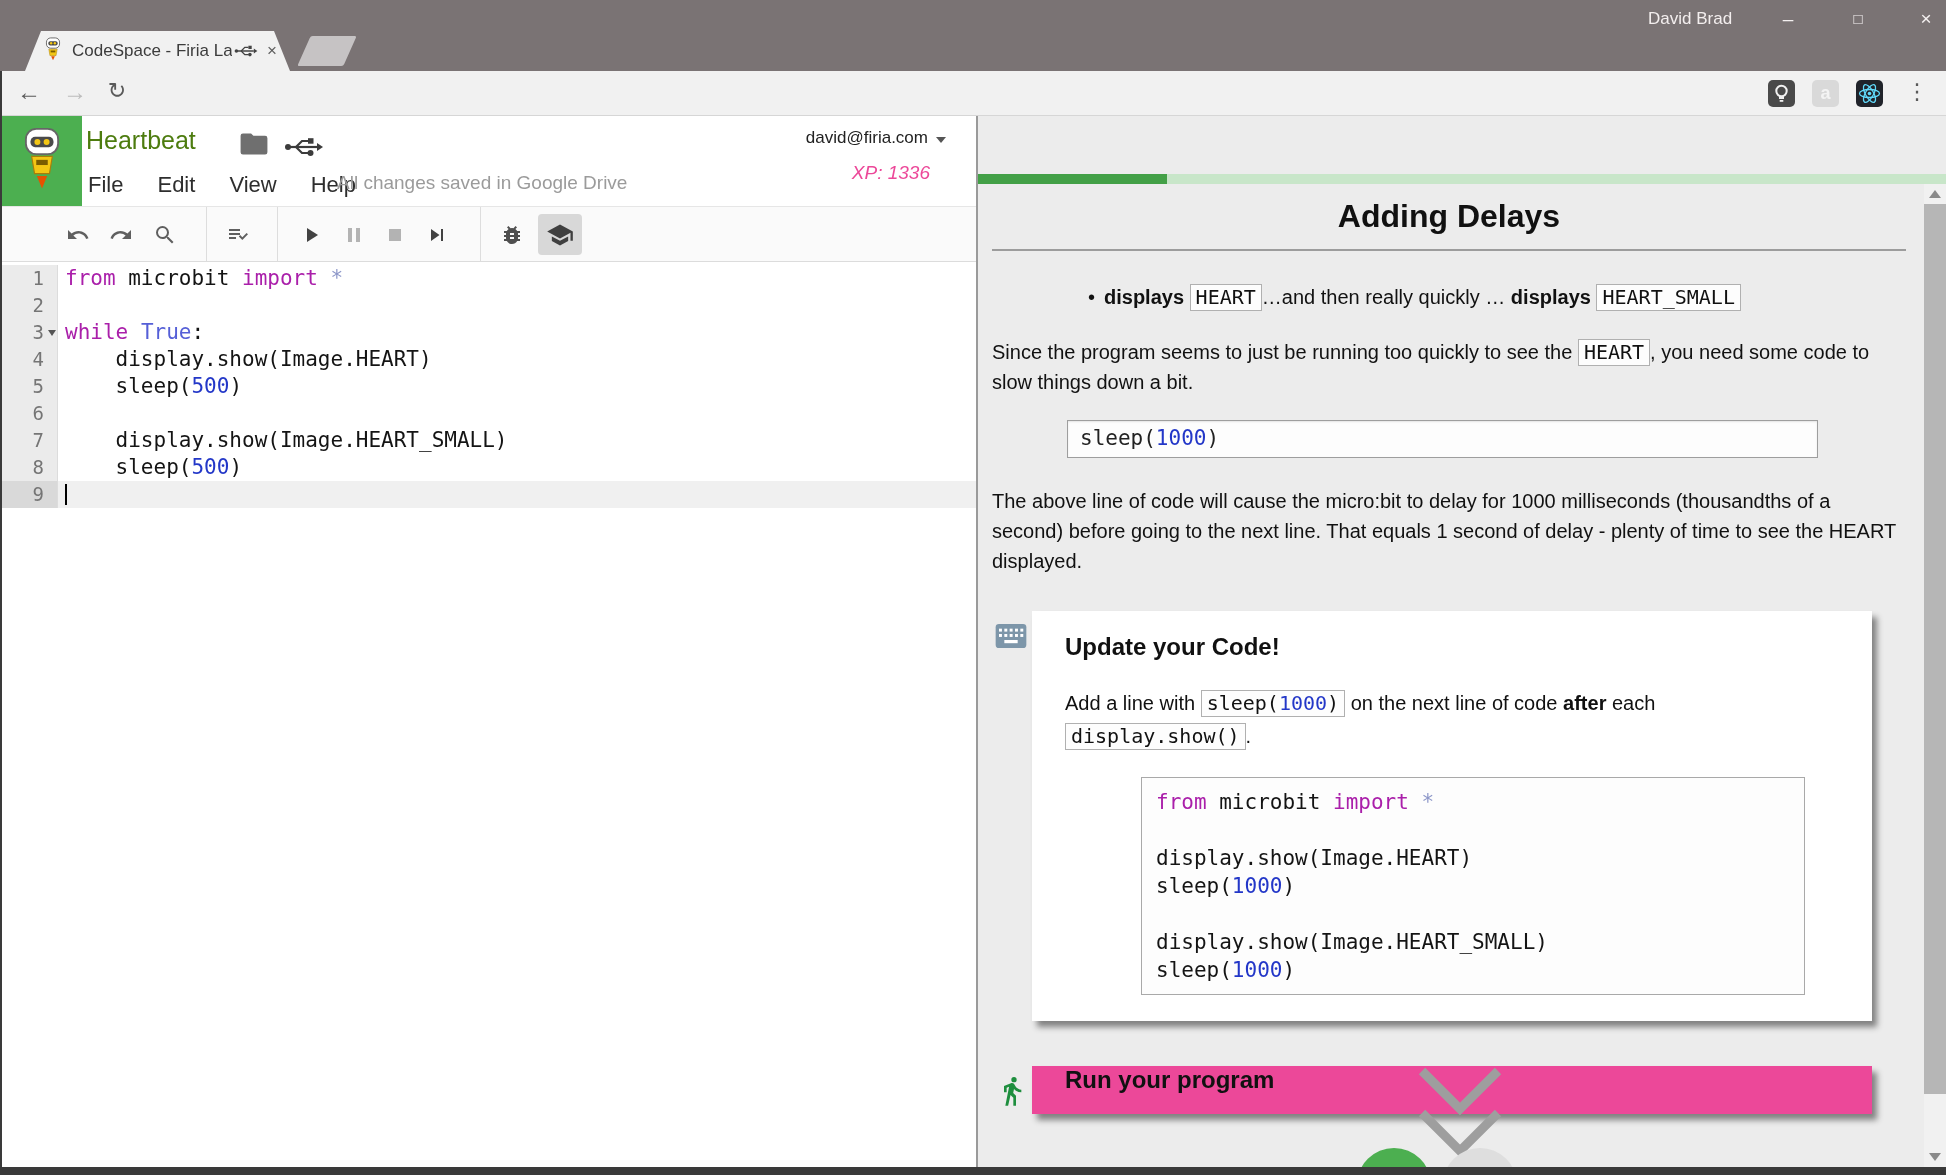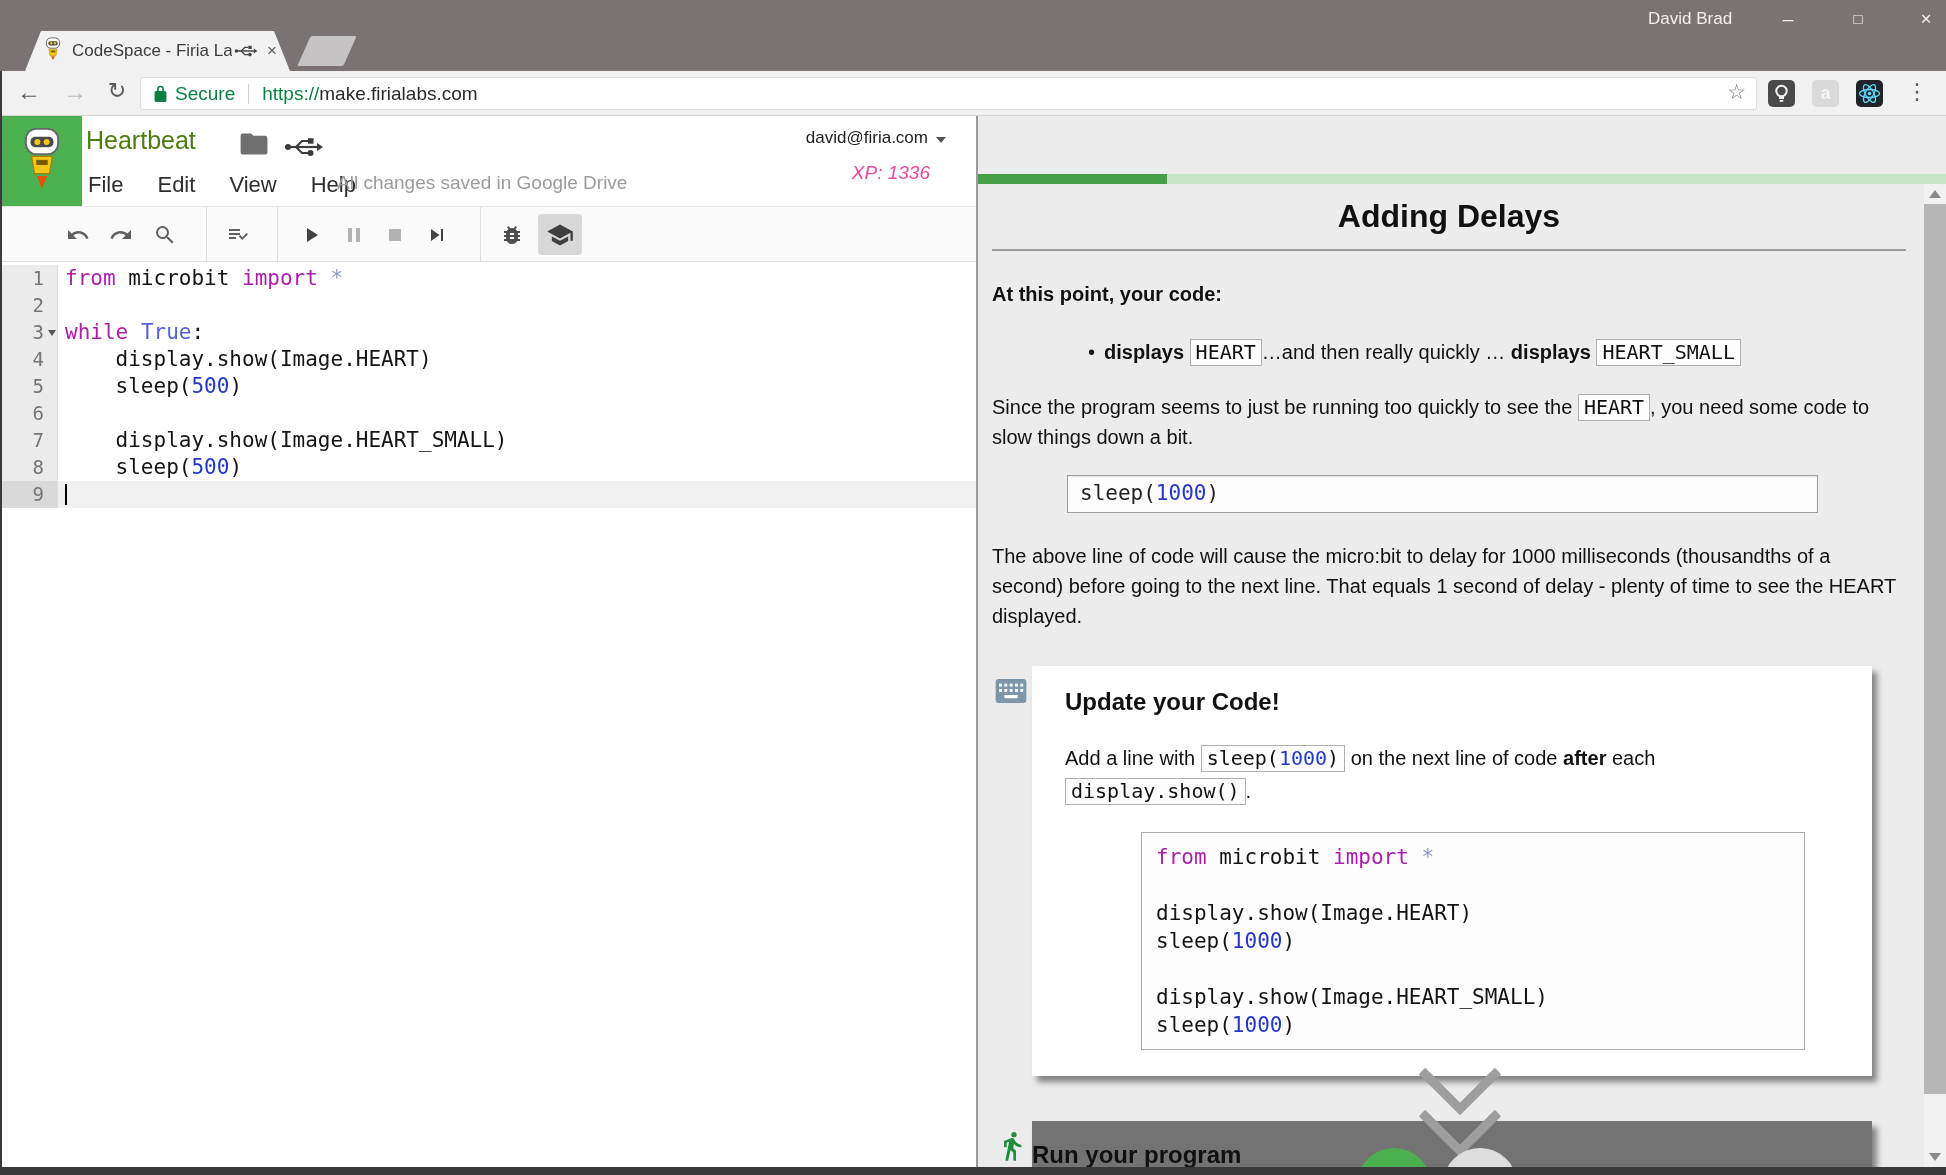--- a/index.html
+++ b/index.html
@@ -121,22 +121,22 @@
 
   .update-card{position:relative;margin:35px 34px 16px 40px;background:#fff;
                box-shadow:5px 6px 6px rgba(0,0,0,.45);padding:22px 33px 26px;}
   .kb-icon{position:absolute;left:-37px;top:12px;}
   .card-title{font-size:24px;font-weight:bold;color:#111;}
   .card-body{margin-top:26px;font-size:20px;line-height:33px;color:#111;}
   .card-code{margin:24px 34px 0 76px;background:#fdfdfd;border:1px solid #a9a9a9;
              padding:10px 14px;font-family:"DejaVu Sans Mono",monospace;font-size:21px;}
   .cl{min-height:28px;line-height:28px;white-space:pre;color:#141414;}
 
-  .run-bar{position:relative;margin:45px 34px 0 40px;background:#737373;height:48px;
-           box-shadow:5px 6px 6px rgba(0,0,0,.45);display:flex;align-items:flex-end;}
+  .run-bar{position:relative;margin:45px 34px 0 40px;background:#ec4899;height:48px;
+           box-shadow:5px 6px 6px rgba(0,0,0,.45);display:flex;align-items:flex-start;padding-left:33px;}
   .run-icon{position:absolute;left:-36px;top:8px;}
   .run-title{font-size:24px;font-weight:bold;color:#111;}
   .big-chevron{position:absolute;left:432px;top:883px;z-index:1;}
   .circle{position:absolute;width:74px;height:74px;border-radius:50%;z-index:2;}
   .circle-yes{left:379px;top:964px;background:#4caf50;}
   .circle-no{left:465px;top:964px;background:#dedede;}
 
   
   .sb{position:absolute;right:0;top:0;bottom:0;width:22px;background:#f1f1f1;z-index:5;}
   .sb-up,.sb-down{position:absolute;left:0;width:22px;height:20px;}
@@ -181,29 +181,20 @@
     <span class="tab-close">×</span>
   </div>
   <div class="newtab"></div>
 </div>
 
 <div class="addressbar">
   <span class="navglyph nav-back">←</span>
   <span class="navglyph nav-fwd">→</span>
   <span class="navglyph nav-reload">↻</span>
 
-  <div class="omnibox">
-    <svg class="padlock" width="15" height="19" viewBox="0 0 24 30">
-      <path fill="#0b8043" d="M19 11h-1.5V8a5.5 5.5 0 0 0-11 0v3H5a2.5 2.5 0 0 0-2.5 2.5V26A2.5 2.5 0 0 0 5 28.5h14a2.5 2.5 0 0 0 2.5-2.5V13.5A2.5 2.5 0 0 0 19 11zM9 8a3 3 0 0 1 6 0v3H9z"></path>
-    </svg>
-    <span class="secure-label">Secure</span>
-    <span class="omni-sep"></span>
-    <span class="url"><span class="scheme">https://</span><span>make.firialabs.com</span></span>
-    <span class="star">☆</span>
-  </div>
 
   <div class="ext ext-bulb">
     <svg width="27" height="27" viewBox="0 0 27 27">
       <circle cx="13.5" cy="11" r="5.2" fill="none" stroke="#f1f1f1" stroke-width="2"></circle>
       <rect x="11" y="16" width="5" height="3" fill="#f1f1f1"></rect>
         <rect x="11.7" y="20" width="3.6" height="1.8" fill="#f1f1f1"></rect>
     </svg>
   </div>
   <div class="ext ext-a">a</div>
   <div class="ext ext-react">
@@ -346,21 +337,20 @@
 
   <div class="lesson-pane">
     <div class="progress">
       <div class="progress-fill" style="width: 19.5%;"></div>
     </div>
 
     <div class="lesson-scroll">
       <div class="lesson-content">
         <div class="lesson-heading">Adding Delays</div>
         <hr class="lesson-hr">
-        <div class="intro">At this point, your code:</div>
         <div class="bullet-line"><span class="bdot">•</span><span><span class="sg-b">displays </span><span class="sg-chip">HEART</span><span class="sg-p">…and then </span><span class="sg-i">really quickly</span><span class="sg-p"> … </span><span class="sg-b">displays </span><span class="sg-chip">HEART_SMALL</span></span></div>
         <div class="para"><span class="sg-p">Since the program seems to just be running too quickly to see the </span><span class="sg-chip">HEART</span><span class="sg-p">, you need some code to slow things down a bit.</span></div>
         <div class="inline-code-box"><span class="sg-p">sleep(</span><span class="sg-num">1000</span><span class="sg-p">)</span></div>
         <div class="para"><span class="sg-p">The above line of code will cause the micro:bit to </span><span class="sg-i">delay</span><span class="sg-p"> for 1000 milliseconds (thousandths of a second) before going to the next line. That equals 1 second of delay - plenty of time to see the HEART displayed.</span></div>
 
         <div class="update-card">
           <svg class="kb-icon" width="32" height="26" viewBox="0 0 24 19">
             <rect x="0.5" y="0.5" width="23" height="18" rx="2.5" fill="#7d96a9"></rect>
             <g fill="#fff">
               <rect x="3" y="4" width="2.2" height="2.2"></rect>

